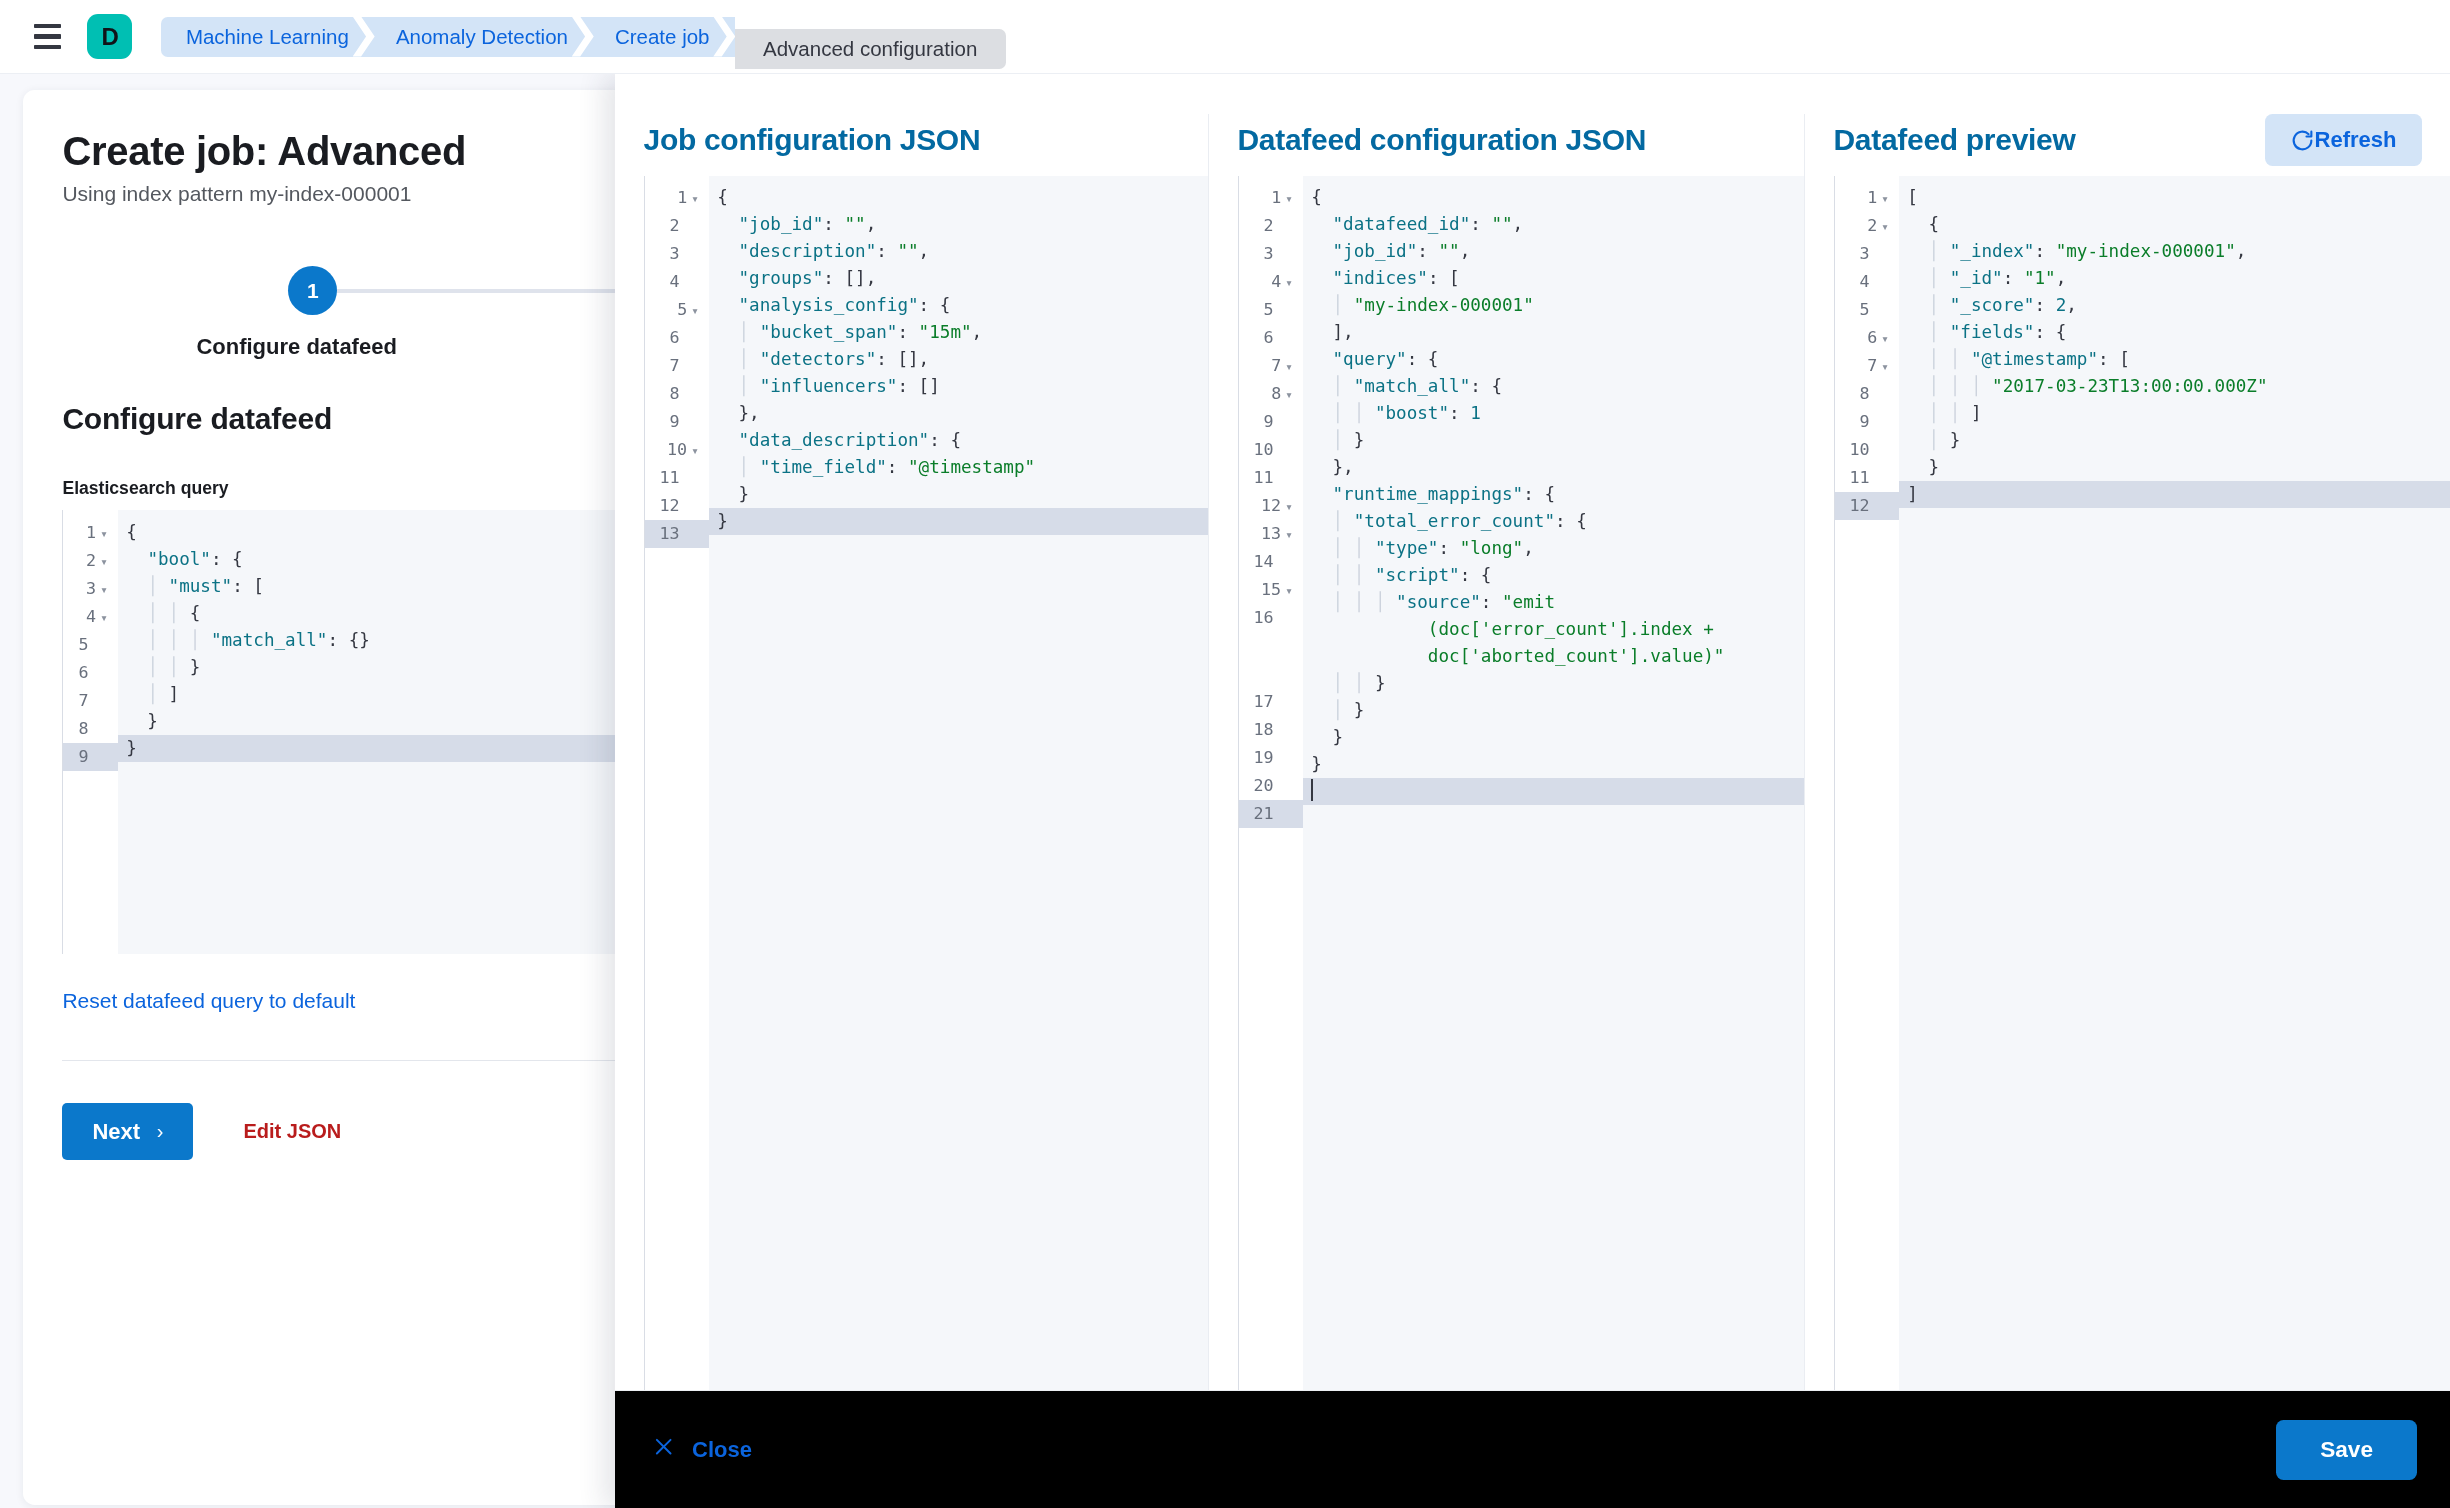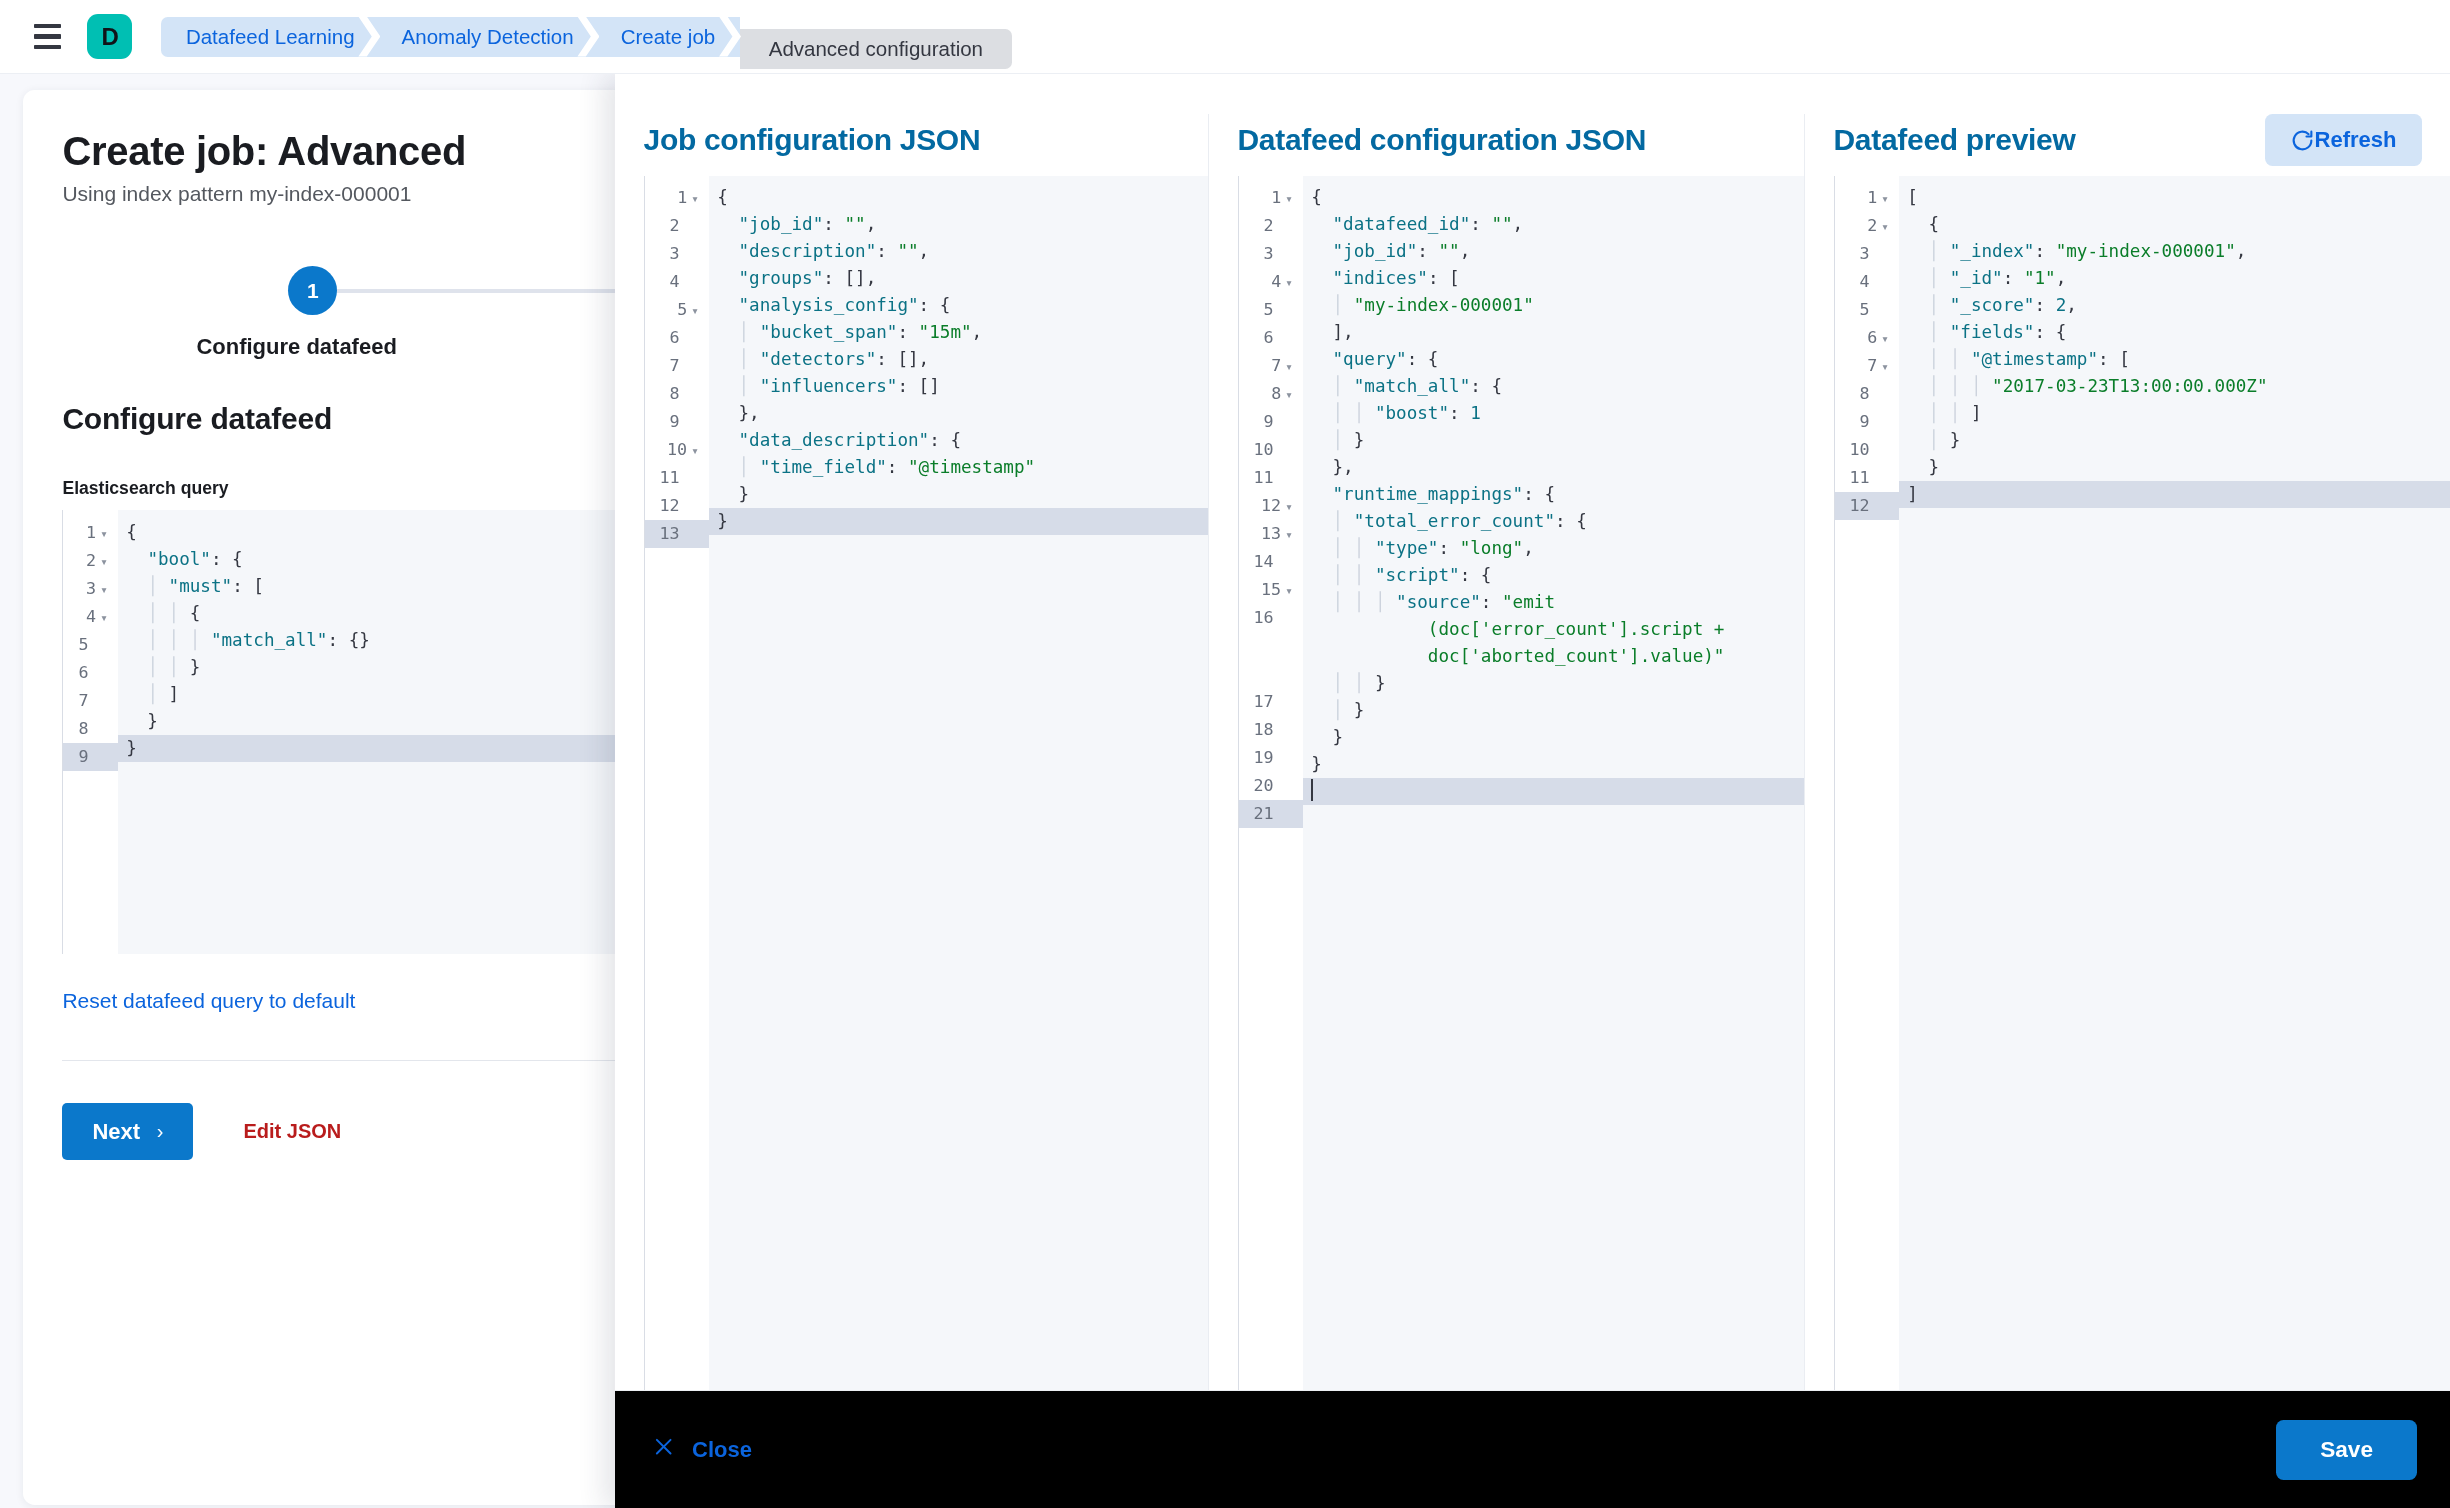--- a/index.html
+++ b/index.html
@@ -227,21 +227,21 @@
 <body>
 
 <div class="topbar">
   <div class="hamburger">
     <i></i>
     <i></i>
     <i></i>
   </div>
   <div class="brand-logo">D</div>
   <nav class="breadcrumbs" id="breadcrumbs">
-      <a class="crumb">Datafeed Learning</a>
+      <a class="crumb">Machine Learning</a>
       <a class="crumb">Anomaly Detection</a>
       <a class="crumb">Create job</a>
       <a class="crumb last">Advanced configuration</a>
     </nav>
 </div>
 
 <div class="page-card">
   <h1 class="page-title">Create job: Advanced</h1>
   <div class="page-sub">Using index pattern my-index-000001</div>
 
@@ -374,21 +374,21 @@
             <div class="ln"><span class="p">  </span><span class="k">"query"</span><span class="p">: {</span></div>
             <div class="ln"><span class="p">  </span><span class="ind">│</span><span class="p"> </span><span class="k">"match_all"</span><span class="p">: {</span></div>
             <div class="ln"><span class="p">  </span><span class="ind">│</span><span class="p"> </span><span class="ind">│</span><span class="p"> </span><span class="k">"boost"</span><span class="p">: </span><span class="n">1</span></div>
             <div class="ln"><span class="p">  </span><span class="ind">│</span><span class="p"> }</span></div>
             <div class="ln"><span class="p">  },</span></div>
             <div class="ln"><span class="p">  </span><span class="k">"runtime_mappings"</span><span class="p">: {</span></div>
             <div class="ln"><span class="p">  </span><span class="ind">│</span><span class="p"> </span><span class="k">"total_error_count"</span><span class="p">: {</span></div>
             <div class="ln"><span class="p">  </span><span class="ind">│</span><span class="p"> </span><span class="ind">│</span><span class="p"> </span><span class="k">"type"</span><span class="p">: </span><span class="s">"long"</span><span class="p">,</span></div>
             <div class="ln"><span class="p">  </span><span class="ind">│</span><span class="p"> </span><span class="ind">│</span><span class="p"> </span><span class="k">"script"</span><span class="p">: {</span></div>
             <div class="ln"><span class="p">  </span><span class="ind">│</span><span class="p"> </span><span class="ind">│</span><span class="p"> </span><span class="ind">│</span><span class="p"> </span><span class="k">"source"</span><span class="p">: </span><span class="s">"emit</span></div>
-            <div class="ln"><span class="s">           (doc['error_count'].script +</span></div>
+            <div class="ln"><span class="s">           (doc['error_count'].index +</span></div>
             <div class="ln"><span class="s">           doc['aborted_count'].value)"</span></div>
             <div class="ln"><span class="p">  </span><span class="ind">│</span><span class="p"> </span><span class="ind">│</span><span class="p"> }</span></div>
             <div class="ln"><span class="p">  </span><span class="ind">│</span><span class="p"> }</span></div>
             <div class="ln"><span class="p">  }</span></div>
             <div class="ln"><span class="p">}</span></div>
             <div class="ln hl"><span class="caret"></span></div>
           </div>
       </div>
     </div>
 

